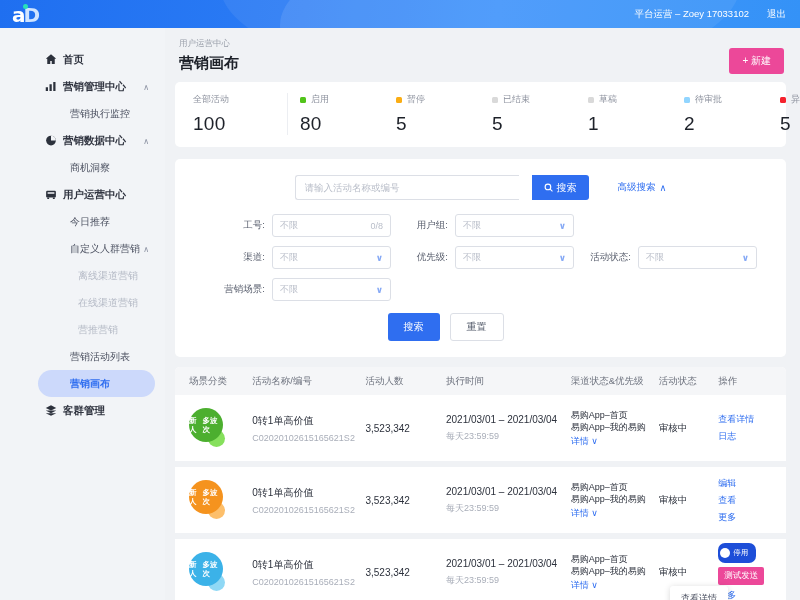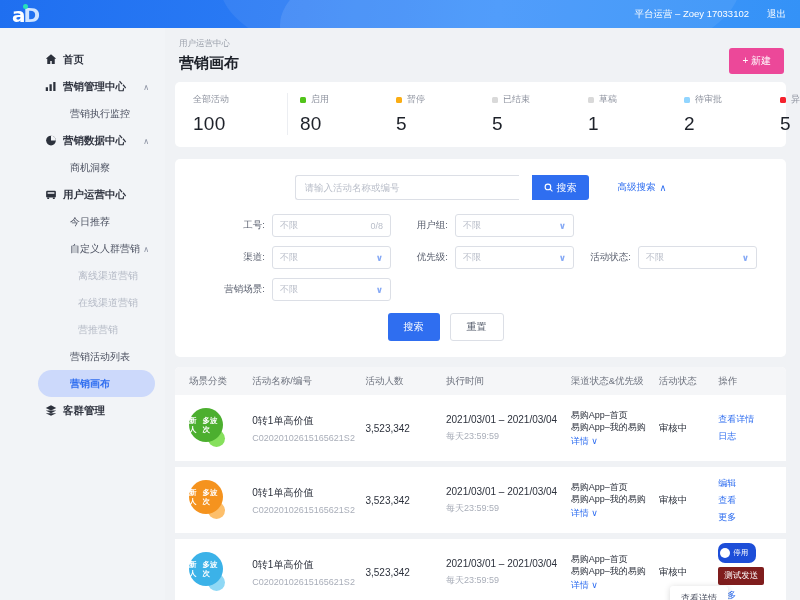--- a/index.html
+++ b/index.html
@@ -222,21 +222,21 @@
     position: relative; display: flex; align-items: center; cursor: pointer;
   }
   .toggle .knob {
     width: 10px; height: 10px; border-radius: 50%; background: #fff;
     margin-left: 2px;
   }
   .toggle .txt {
     font-size: 7.5px; color: #fff; margin-left: 3px;
   }
   .btn-test {
-    background: #7f1d1d; color: #fff; border: none; border-radius: 2px;
+    background: #ec4899; color: #fff; border: none; border-radius: 2px;
     font-size: 8.5px; padding: 3px 6px; cursor: pointer;
   }
   .tooltip {
     position: absolute; right: 58px; bottom: 0;
     background: #fff; border-radius: 3px;
     box-shadow: 0 1px 6px rgba(0,0,0,0.16);
     padding: 6px 11px; font-size: 9px; color: #4b5060;
     z-index: 5;
   }
 </style>

